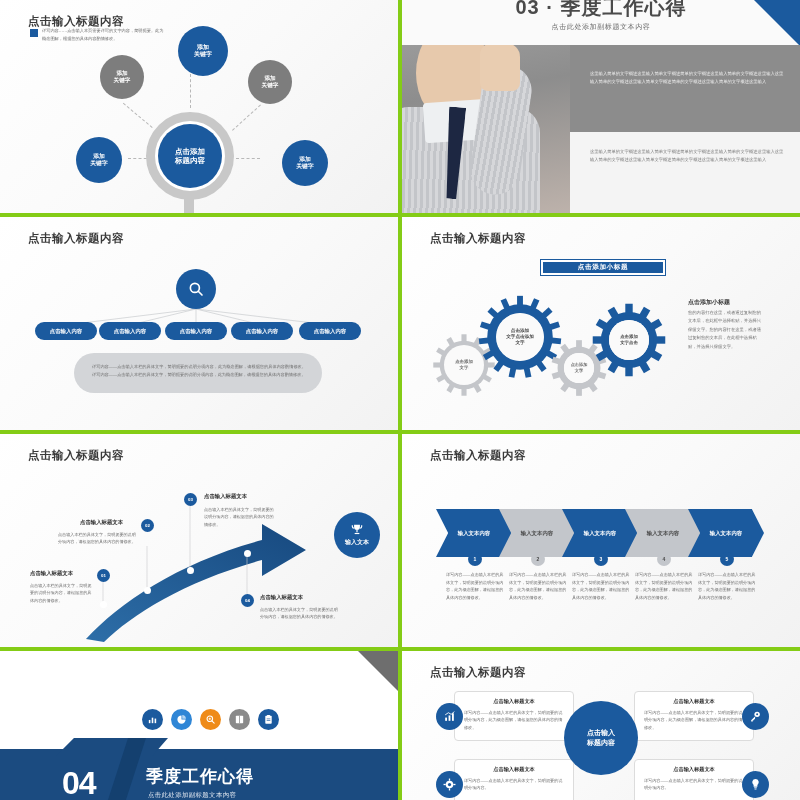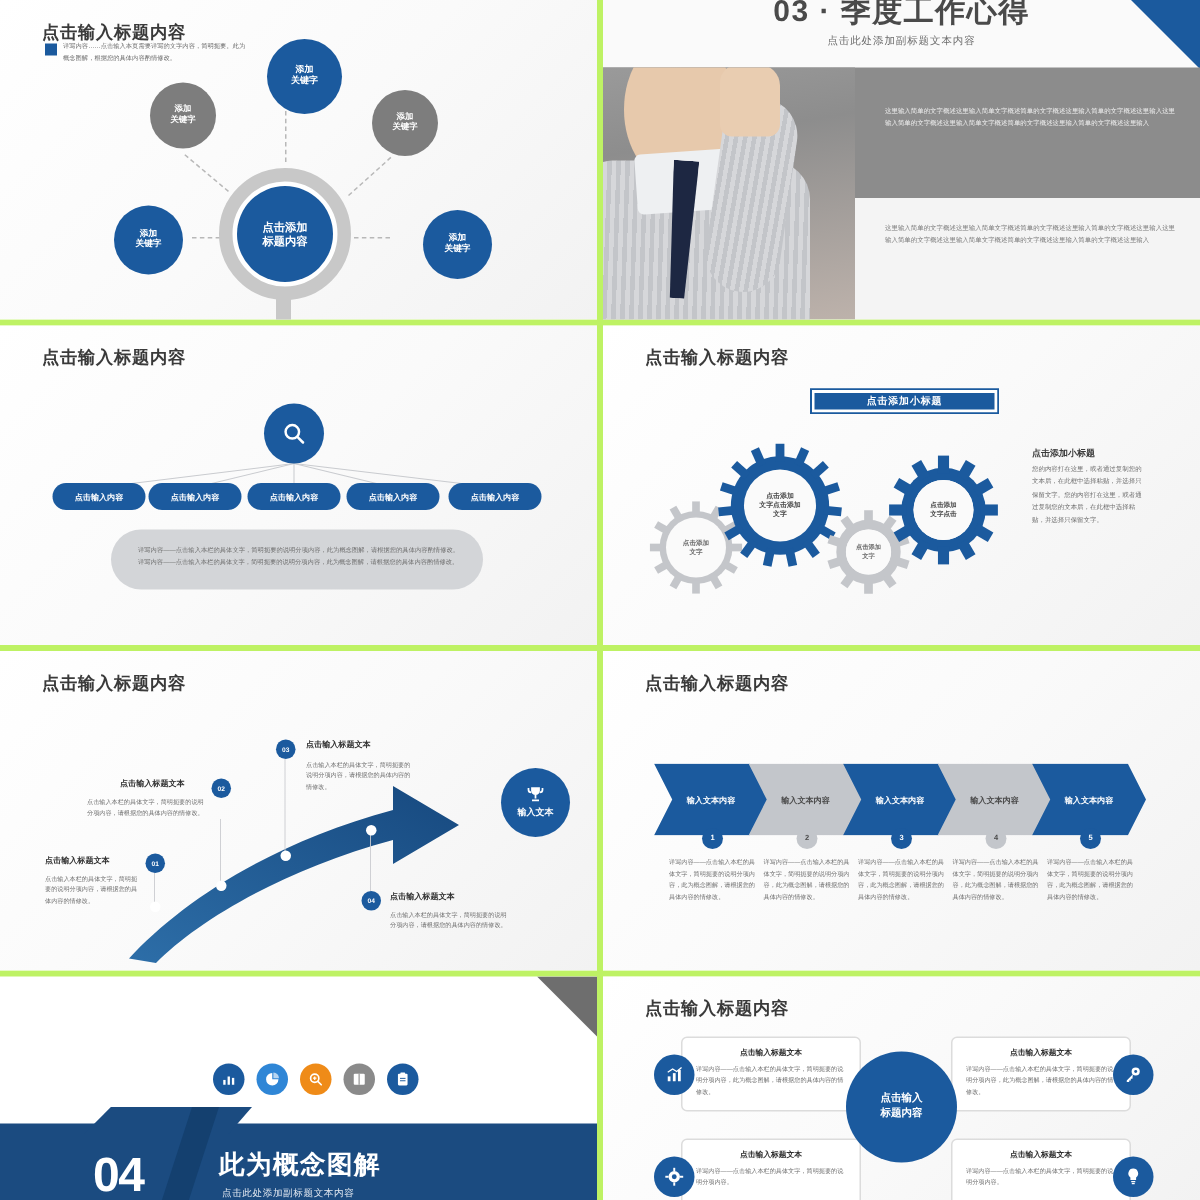--- a/index.html
+++ b/index.html
@@ -1,20 +1,20 @@
 <!DOCTYPE html>
 <html><head>
 <meta charset="utf-8">
 <style>
   html,body{margin:0;padding:0;background:#e9e9e9;}
   body{width:800px;height:800px;overflow:hidden;font-family:"Liberation Sans","DejaVu Sans",sans-serif;}
   .grid{
     position:relative;width:800px;height:800px;
     display:grid;grid-template-columns:398px 398px;grid-template-rows:213px 213px 213px 155px;
-    gap:4px;background:#bef264;padding:0 0 0 0;box-sizing:border-box;
+    gap:4px;background:#84cc16;padding:0 0 0 0;box-sizing:border-box;
   }
   .slide{position:relative;background:#fff;overflow:hidden;box-sizing:border-box;}
   .slide-bg{position:absolute;inset:0;background:linear-gradient(135deg,#ffffff 0%,#fafafa 50%,#f2f2f2 100%);}
   .title{
     position:absolute;left:28px;top:14px;font-size:11.5px;font-weight:bold;color:#3a3a3a;
     letter-spacing:.5px;z-index:5;
   }
 
   
   .circ{position:absolute;border-radius:50%;display:flex;align-items:center;justify-content:center;
@@ -463,21 +463,21 @@
           <rect x="8" y="10" width="8" height="1.4" fill="#1b5a9e"></rect>
             <rect x="8" y="13.5" width="8" height="1.4" fill="#1b5a9e"></rect>
         </svg>
       </div>
     </div>
 
     <div class="bluebar"></div>
     <div class="tabpoly"></div>
     <div class="slash"></div>
     <div class="num">04</div>
-    <div class="stitle">此为概念图解</div>
+    <div class="stitle">季度工作心得</div>
     <div class="ssub">点击此处添加副标题文本内容</div>
   </div>
 
   <div class="slide">
     <div class="slide-bg"></div>
     <div class="title">点击输入标题内容</div>
 
     <div class="card" style="left:52px;top:40px;">
       <h4>点击输入标题文本</h4>
       <p>详写内容——点击输入本栏的具体文字，简明扼要的说明分项内容，此为概念图解，请根据您的具体内容的情修改。</p>

